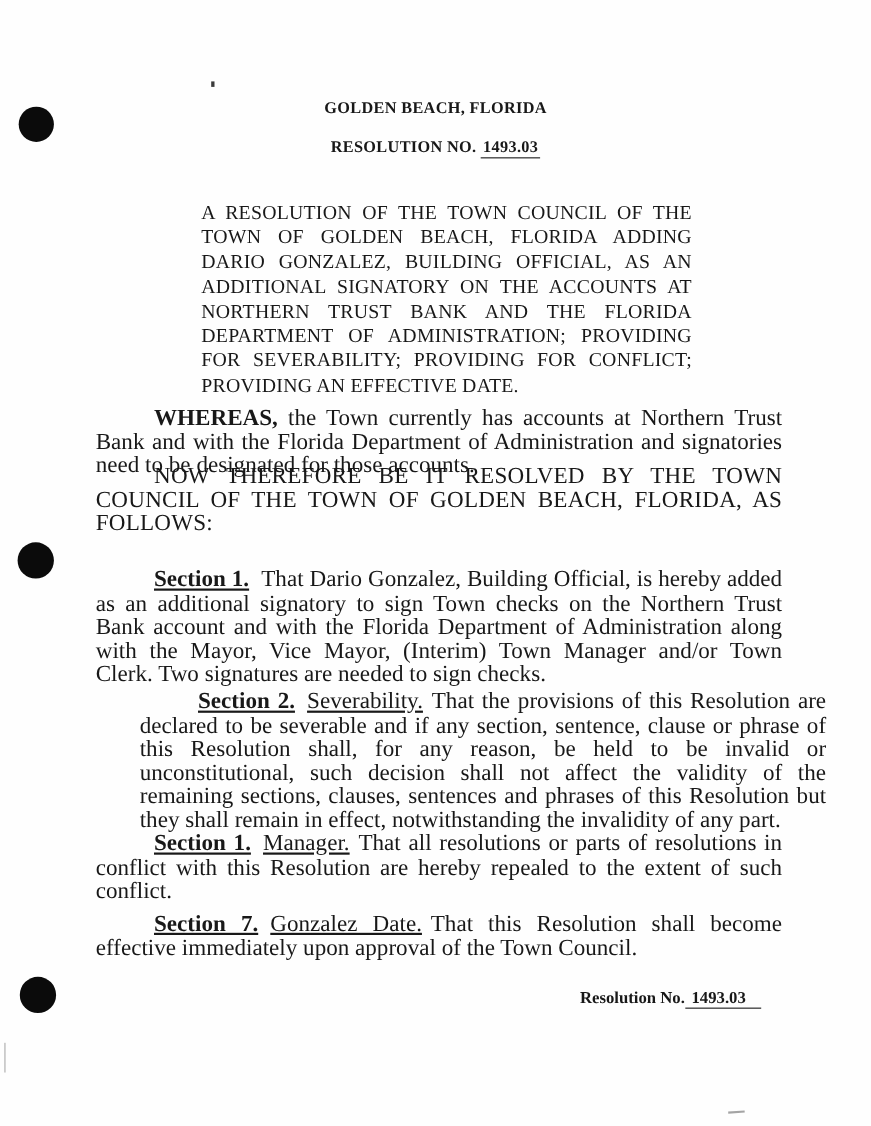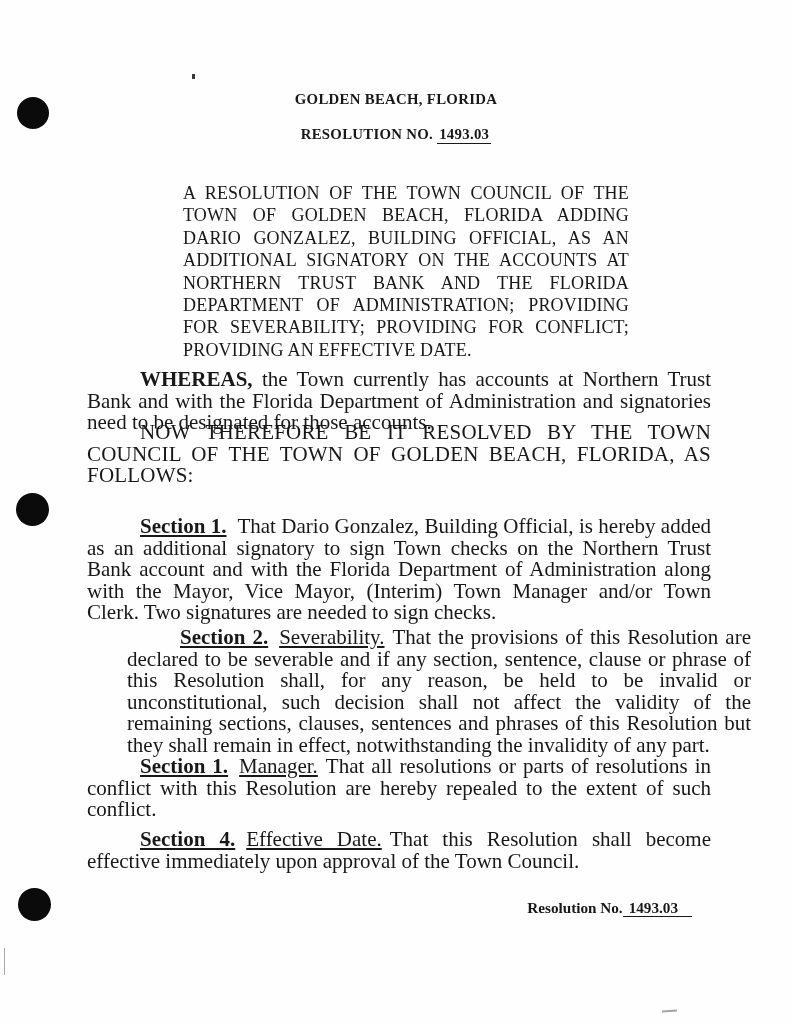--- a/index.html
+++ b/index.html
@@ -152,20 +152,20 @@
 
   <p class="para p-s2">
     <span class="sec-label">Section 2.</span><span class="sec-subtitle">Severability.</span><span>That the provisions of this Resolution are declared to be severable and if any section, sentence, clause or phrase of this Resolution shall, for any reason, be held to be invalid or unconstitutional, such decision shall not affect the validity of the remaining sections, clauses, sentences and phrases of this Resolution but they shall remain in effect, notwithstanding the invalidity of any part.</span>
   </p>
 
   <p class="para p-s3">
     <span class="sec-label">Section 1.</span><span class="sec-subtitle">Manager.</span><span>That all resolutions or parts of resolutions in conflict with this Resolution are hereby repealed to the extent of such conflict.</span>
   </p>
 
   <p class="para p-s4">
-    <span class="sec-label">Section 4.</span><span class="sec-subtitle">Effective Date.</span><span>That this Resolution shall become effective immediately upon approval of the Town Council.</span>
+    <span class="sec-label">Section 7.</span><span class="sec-subtitle">Gonzalez Date.</span><span>That this Resolution shall become effective immediately upon approval of the Town Council.</span>
   </p>
 
   <div class="footer-line">
     <span>Resolution No.</span><span class="footer-num">1493.03</span>
   </div>
 
 </div>
 
 </body></html>

